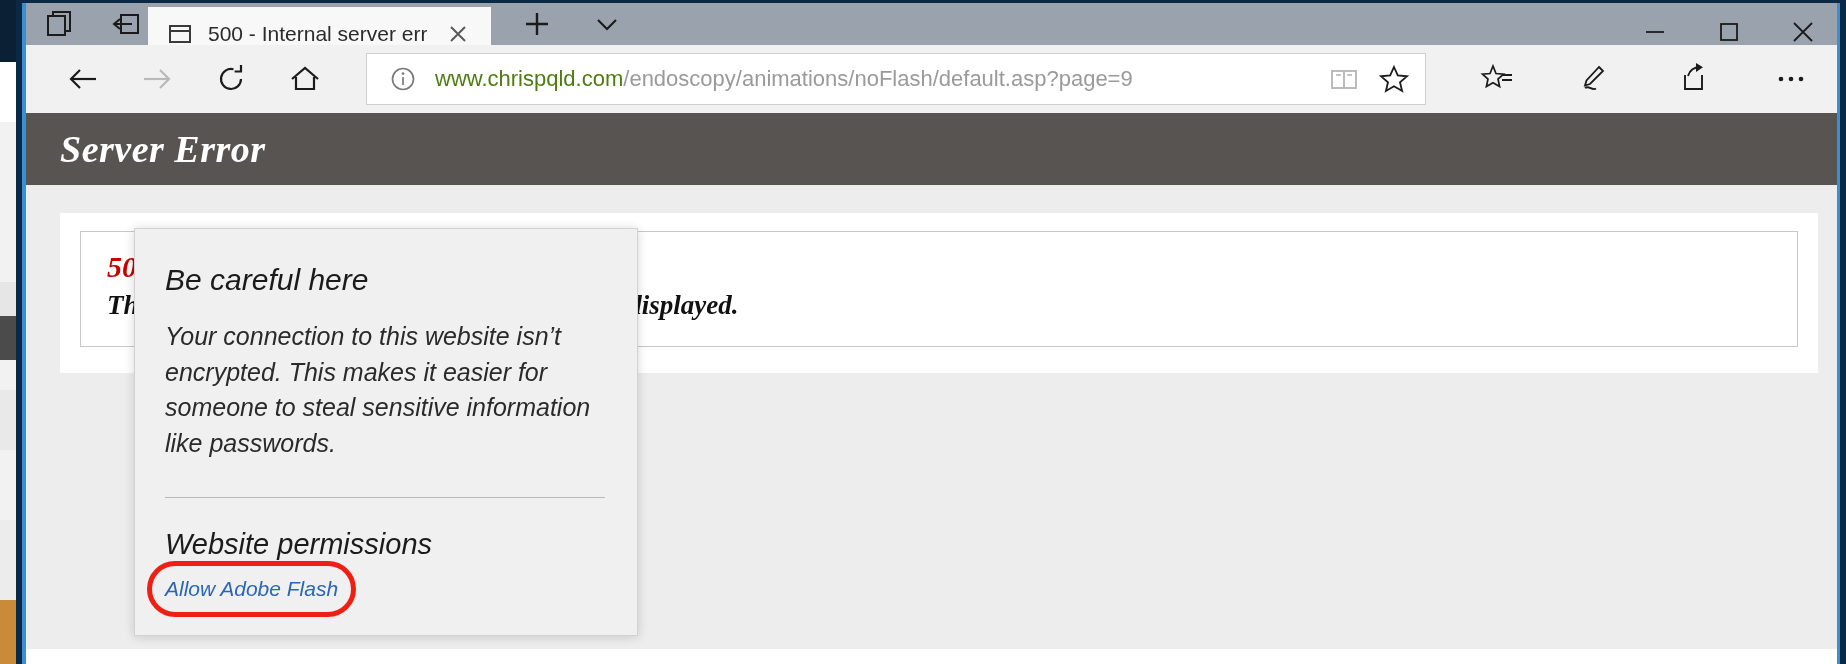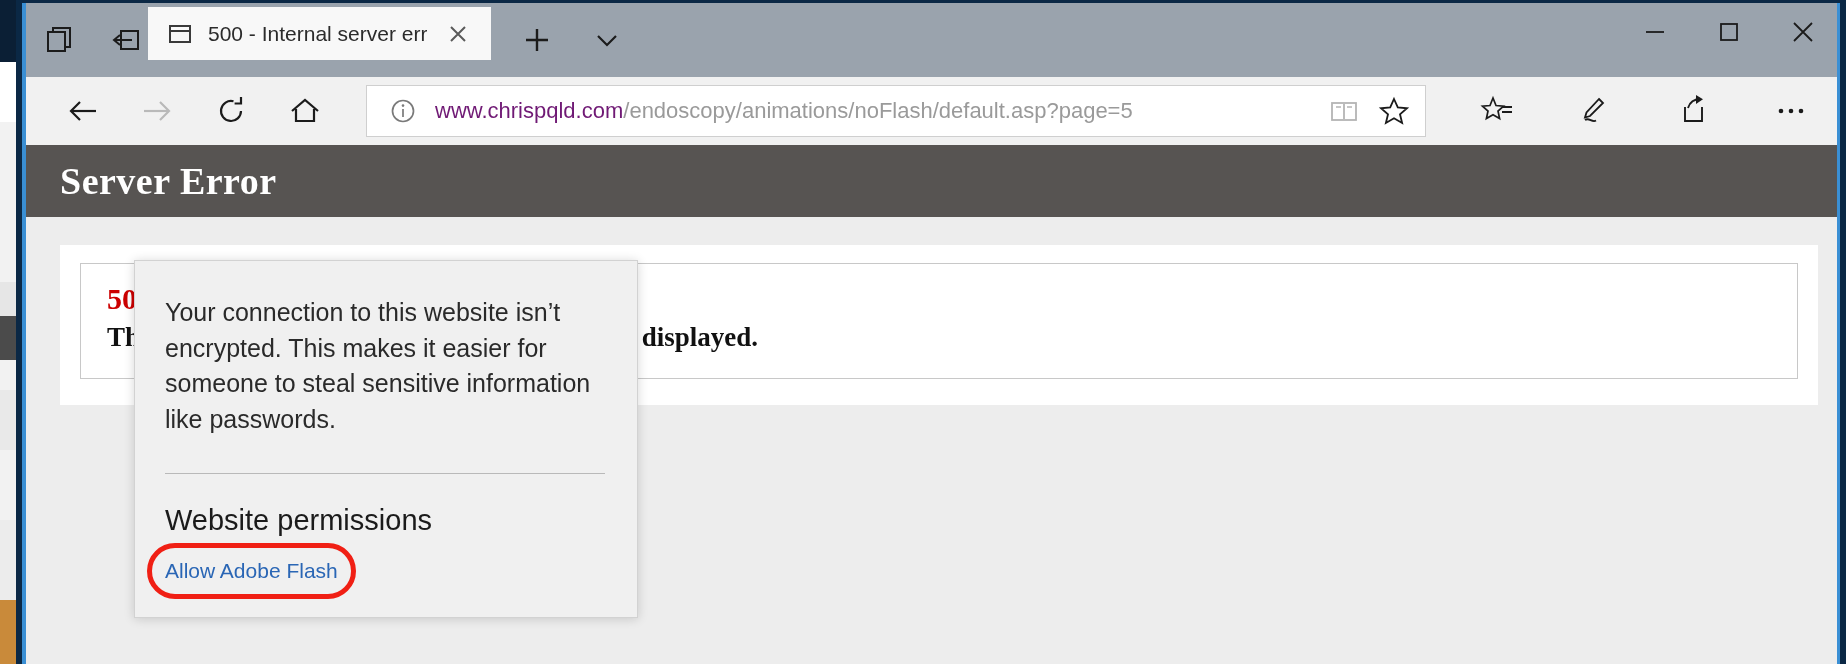--- a/index.html
+++ b/index.html
@@ -51,21 +51,21 @@
     position: absolute;
     right: 0; top: 0;
     width: 3px; height: 100%;
     background: #3a8fd4;
     z-index: 5;
   }
 
   
   .titlebar {
     position: relative;
-    height: 74px;
+    height: 42px;
     background: #9aa3ad;
     display: flex;
     align-items: stretch;
   }
   .tb-left {
     display: flex;
     align-items: center;
     padding-left: 16px;
     gap: 22px;
   }
@@ -157,21 +157,21 @@
     cursor: pointer;
   }
   .ab-url {
     flex: 1 1 auto;
     font-size: 22px;
     white-space: nowrap;
     overflow: hidden;
     color: #9a9a9a;
     font-family: "Liberation Sans", sans-serif;
   }
-  .ab-url .host { color: #701a75; }
+  .ab-url .host { color: #4d7c0f; }
   .ab-icon {
     width: 42px; height: 42px;
     display: flex; align-items: center; justify-content: center;
     flex: 0 0 auto;
     margin-left: 8px;
     cursor: pointer;
   }
   .nav-right {
     display: flex;
     align-items: center;
@@ -179,20 +179,21 @@
     gap: 36px;
   }
   .nav-right .nav-btn { margin-right: 0; }
 
   
   .viewport {
     position: relative;
     height: 536px;
     background: #ededed;
     overflow: hidden;
+    font-style: italic;
   }
   .page-header {
     height: 72px;
     background: #575452;
     display: flex;
     align-items: center;
     padding-left: 38px;
   }
   .page-header-title {
     color: #ffffff;
@@ -255,21 +256,21 @@
   }
   .fly-divider {
     border: 0;
     border-top: 1px solid #b9b9b9;
     margin: 36px 0 30px 0;
   }
   .fly-h2 {
     font-size: 29px;
     color: #1b1b1b;
     font-weight: normal;
-    margin-bottom: 22px;
+    margin-bottom: 16px;
     font-family: "Liberation Sans", sans-serif;
   }
   .fly-link-wrap {
     position: relative;
     display: inline-block;
   }
   .fly-link {
     display: inline-block;
     font-size: 21px;
     color: #2a66b5;
@@ -410,21 +411,21 @@
       </div>
 
       <div class="addressbar">
         <span class="ab-info">
           <svg width="28" height="28" viewBox="0 0 28 28">
             <circle cx="14" cy="14" r="10.5" fill="none" stroke="#7a7a7a" stroke-width="1.7"></circle>
             <circle cx="14" cy="8.6" r="1.3" fill="#7a7a7a"></circle>
             <path d="M14 12 V20" stroke="#7a7a7a" stroke-width="1.7" fill="none"></path>
           </svg>
         </span>
-        <span class="ab-url"><span class="host">www.chrispqld.com</span><span>/endoscopy/animations/noFlash/default.asp?page=5</span></span>
+        <span class="ab-url"><span class="host">www.chrispqld.com</span><span>/endoscopy/animations/noFlash/default.asp?page=9</span></span>
         <span class="ab-icon">
           <svg width="30" height="30" viewBox="0 0 30 30">
             <rect x="3" y="7" width="24" height="17" fill="none" stroke="#b4b4b4" stroke-width="1.8"></rect>
             <path d="M15 8 V23" stroke="#b4b4b4" stroke-width="1.8"></path>
             <path d="M7 11 H12 M18 11 H23" stroke="#b4b4b4" stroke-width="1.4"></path>
           </svg>
         </span>
         <span class="ab-icon">
           <svg width="32" height="32" viewBox="0 0 32 32">
             <path d="M16 4 L19.8 12.4 L29 13.3 L22 19.3 L24.1 28 L16 23.3 L7.9 28 L10 19.3 L3 13.3 L12.2 12.4 Z" fill="none" stroke="#1b1b1b" stroke-width="1.8" stroke-linejoin="miter"></path>
@@ -469,20 +470,21 @@
       <div class="page-body">
         <div class="error-card">
           <div class="error-box">
             <div class="error-code">500</div>
             <div class="error-line">The page you are looking for, and it cannot be displayed.</div>
           </div>
         </div>
       </div>
 
       <div class="flyout">
+        <div class="fly-h1">Be careful here</div>
         <div class="fly-p">Your connection to this website isn’t encrypted. This makes it easier for someone to steal sensitive information like passwords.</div>
 
         <hr class="fly-divider">
 
         <div class="fly-h2">Website permissions</div>
 
         <span class="fly-link-wrap">
           <span class="annotation-ring"></span>
           <a class="fly-link" href="#">Allow Adobe Flash</a>
         </span>

